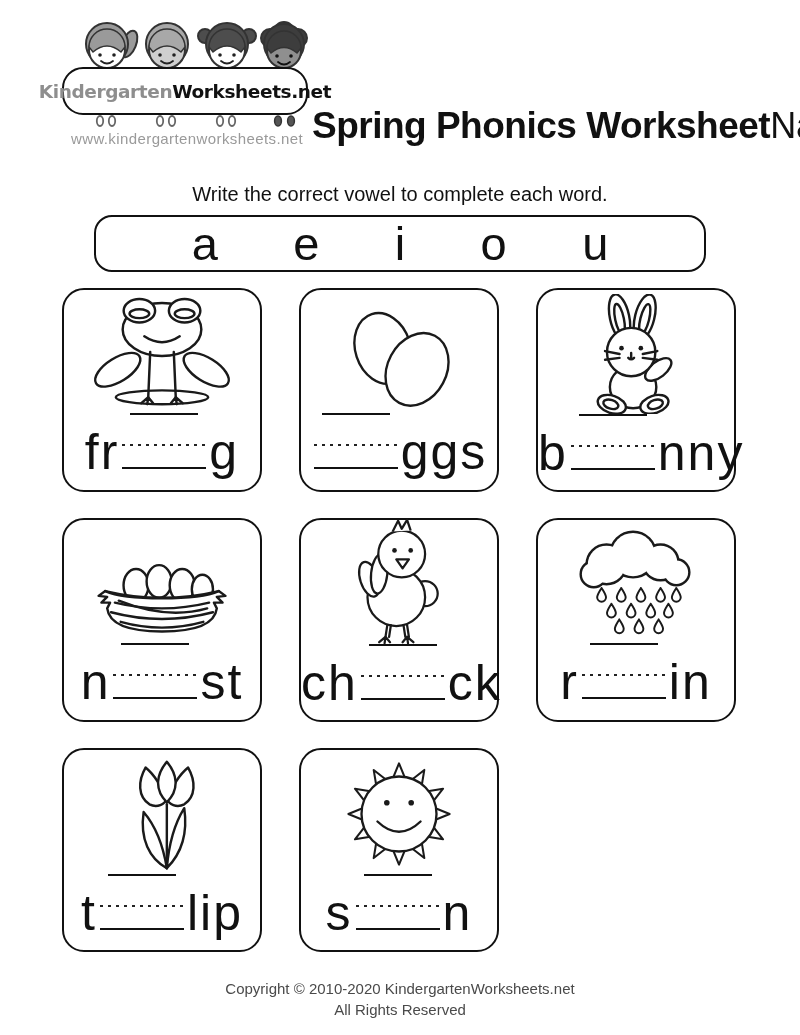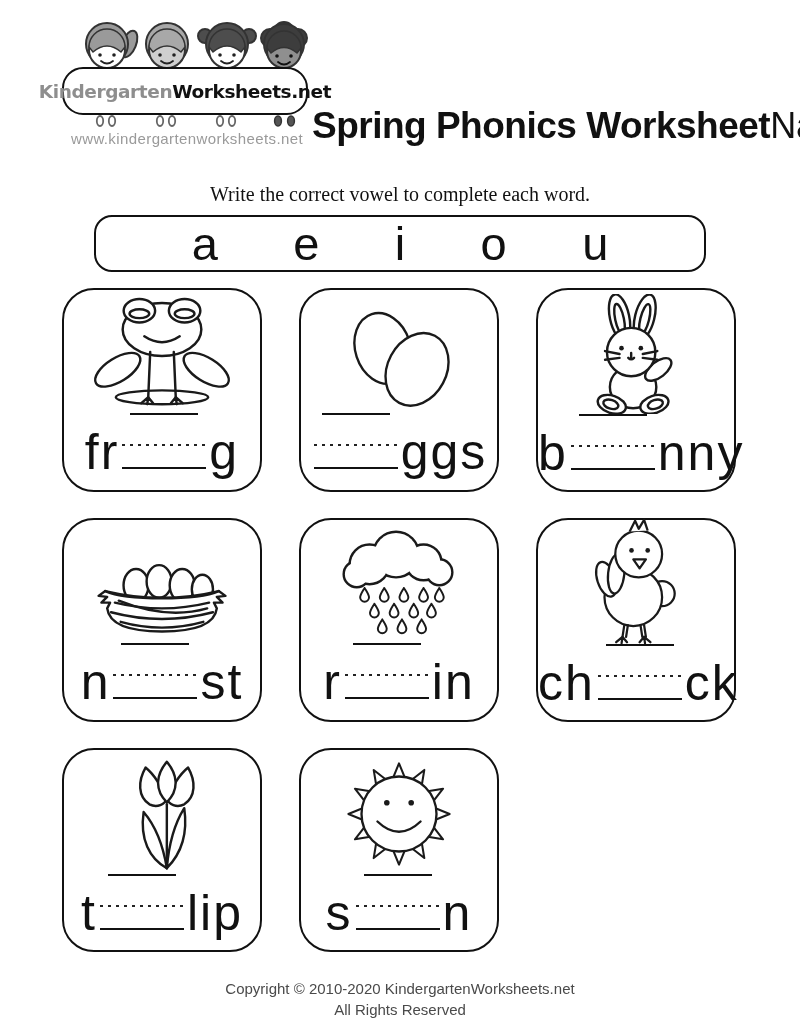--- a/index.html
+++ b/index.html
@@ -28,37 +28,37 @@
 
   .header-right { flex:1; display:flex; flex-direction:row; align-items:flex-end; padding-top:18px; }
   .page-title {
     margin:0; font-size:37px; font-weight:600; letter-spacing:-0.5px;
     color:#111; white-space:nowrap;
   }
   .name-row { margin-top:16px; font-size:36px; color:#111; display:flex; align-items:flex-end;gap:44px; }
   .name-line { display:inline-block; width:218px; border-bottom:2px solid #111; height:30px; }
 
   
-  .instruction { text-align:center; font-size:20px; margin-top:36px; color:#111;font-family:Liberation Serif, serif; }
+  .instruction { text-align:center; font-size:20px; margin-top:36px; color:#111; }
   .vowel-bank {
     margin:9px 94px 0 94px; height:57px;
     border:2px solid #111; border-radius:18px;
     display:flex; align-items:center; justify-content:space-around;
     padding:0 58px;
   }
   .vowel-letter { font-size:47px; font-weight:300; color:#111; line-height:1; }
 
   
   .grid {
     margin:16px 62px 0 62px;
     display:grid; grid-template-columns:repeat(3, 200px); grid-auto-rows:204px;
     column-gap:37px; row-gap:26px;
   }
   .card {
-    border:2.5px solid #111; border-radius:32px; background:#fff;
+    border:2.5px solid #111; border-radius:22px; background:#fff;
     display:flex; flex-direction:column; overflow:visible;
   }
   .card-image { height:124px; display:flex; align-items:flex-end; justify-content:center; padding-top:6px; }
   .word {
     flex:1; text-align:center; white-space:nowrap;
     font-size:50px; line-height:76px; letter-spacing:2px; color:#111;
   }
   .blank {
     display:inline-block; position:relative; width:84px; height:56px;
     vertical-align:baseline; margin:0 3px;
@@ -220,20 +220,39 @@
           <ellipse class="fw" cx="72" cy="40" rx="13" ry="17"></ellipse>
           <ellipse class="fw" cx="96" cy="44" rx="13" ry="17"></ellipse>
           <ellipse class="fw" cx="117" cy="48" rx="11" ry="15"></ellipse>
           <path class="fw" d="M16,50 l-7,5 9,1 -6,6 9,0 -3,6 c2,16 20,24 57,24 37,0 55,-8 57,-24 l-3,-6 9,0 -6,-6 9,-1 -7,-5 c-22,10 -96,10 -118,0 z"></path>
           <path class="ln" d="M16,50 Q75,64 134,50"></path>
           <path class="ln" d="M26,62 Q75,74 124,62 M22,72 Q75,86 128,72 M32,82 Q75,94 118,82" stroke-width="2"></path>
           <path class="ln" d="M30,60 Q80,80 122,68" stroke-width="1.6"></path>
         </svg>
       </div>
       <div class="word"><span>n</span><span class="blank"><i class="l-top"></i><i class="l-mid"></i><i class="l-bot"></i></span><span>st</span></div>
+    </div>
+
+    <div class="card">
+      <div class="card-image">
+        <svg width="148" height="126" viewBox="0 0 150 140">
+          <circle class="fw" cx="104" cy="84" r="14"></circle>
+          <circle class="fw" cx="72" cy="88" r="32"></circle>
+          <ellipse class="fw" cx="42" cy="68" rx="10" ry="20" transform="rotate(-18 42 68)"></ellipse>
+          <ellipse class="fw" cx="53" cy="62" rx="9" ry="22" transform="rotate(6 53 62)"></ellipse>
+          <circle class="fw" cx="78" cy="40" r="26"></circle>
+          <path class="fw" d="M68,15 L74,3 L78,12 L84,2 L88,14" fill="#fff"></path>
+          <circle class="dot" cx="70" cy="36" r="2.6"></circle>
+            <circle class="dot" cx="88" cy="36" r="2.6"></circle>
+          <path class="fw" d="M72,46 L86,46 L79,56 z" stroke-width="2"></path>
+          <path class="ln" d="M62,119 L60,132 M66,119 L64,132 M84,119 L86,132 M80,119 L82,132" stroke-width="2"></path>
+          <path class="ln" d="M60,132 l-7,6 M60,132 l-1,7 M60,132 l5,6 M84,132 l7,6 M84,132 l1,7 M84,132 l-5,6" stroke-width="2"></path>
+        </svg>
+      </div>
+      <div class="word"><span>ch</span><span class="blank"><i class="l-top"></i><i class="l-mid"></i><i class="l-bot"></i></span><span>ck</span></div>
     </div>
 
     <div class="card">
       <div class="card-image">
         <svg width="148" height="116" viewBox="0 0 150 118">
           <g fill="none" stroke="#1a1a1a" stroke-width="5">
             <circle cx="45" cy="38" r="19"></circle>
               <circle cx="72" cy="28" r="22"></circle>
             <circle cx="100" cy="36" r="17"></circle>
               <circle cx="116" cy="46" r="12"></circle>
@@ -260,39 +279,20 @@
             <path d="m78,94 c-3,5 -4.5,7 -4.5,9.5 a4.5,4.5 0 0 0 9,0 C82.5,101 81,99 78,94 z"></path>
             <path d="m98,94 c-3,5 -4.5,7 -4.5,9.5 a4.5,4.5 0 0 0 9,0 C102.5,101 101,99 98,94 z"></path>
           </g>
         </svg>
       </div>
       <div class="word"><span>r</span><span class="blank"><i class="l-top"></i><i class="l-mid"></i><i class="l-bot"></i></span><span>in</span></div>
     </div>
 
     <div class="card">
       <div class="card-image">
-        <svg width="148" height="126" viewBox="0 0 150 140">
-          <circle class="fw" cx="104" cy="84" r="14"></circle>
-          <circle class="fw" cx="72" cy="88" r="32"></circle>
-          <ellipse class="fw" cx="42" cy="68" rx="10" ry="20" transform="rotate(-18 42 68)"></ellipse>
-          <ellipse class="fw" cx="53" cy="62" rx="9" ry="22" transform="rotate(6 53 62)"></ellipse>
-          <circle class="fw" cx="78" cy="40" r="26"></circle>
-          <path class="fw" d="M68,15 L74,3 L78,12 L84,2 L88,14" fill="#fff"></path>
-          <circle class="dot" cx="70" cy="36" r="2.6"></circle>
-            <circle class="dot" cx="88" cy="36" r="2.6"></circle>
-          <path class="fw" d="M72,46 L86,46 L79,56 z" stroke-width="2"></path>
-          <path class="ln" d="M62,119 L60,132 M66,119 L64,132 M84,119 L86,132 M80,119 L82,132" stroke-width="2"></path>
-          <path class="ln" d="M60,132 l-7,6 M60,132 l-1,7 M60,132 l5,6 M84,132 l7,6 M84,132 l1,7 M84,132 l-5,6" stroke-width="2"></path>
-        </svg>
-      </div>
-      <div class="word"><span>ch</span><span class="blank"><i class="l-top"></i><i class="l-mid"></i><i class="l-bot"></i></span><span>ck</span></div>
-    </div>
-
-    <div class="card">
-      <div class="card-image">
         <svg width="148" height="120" viewBox="0 0 150 124">
           <path class="fw" d="M58,14 C50,28 50,44 62,52 C70,56 78,52 80,46 C74,34 68,22 58,14 z"></path>
           <path class="fw" d="M102,14 C110,28 110,44 98,52 C90,56 82,52 80,46 C86,34 92,22 102,14 z"></path>
           <path class="fw" d="M80,8 C70,20 66,36 80,50 C94,36 90,20 80,8 z"></path>
           <path class="ln" d="M80,52 L80,118"></path>
           <path class="fw" d="M80,118 C62,108 52,88 56,60 C68,74 76,94 80,118 z"></path>
           <path class="fw" d="M80,118 C94,104 102,84 98,56 C88,72 82,94 80,118 z"></path>
         </svg>
       </div>
       <div class="word"><span>t</span><span class="blank"><i class="l-top"></i><i class="l-mid"></i><i class="l-bot"></i></span><span>lip</span></div>

